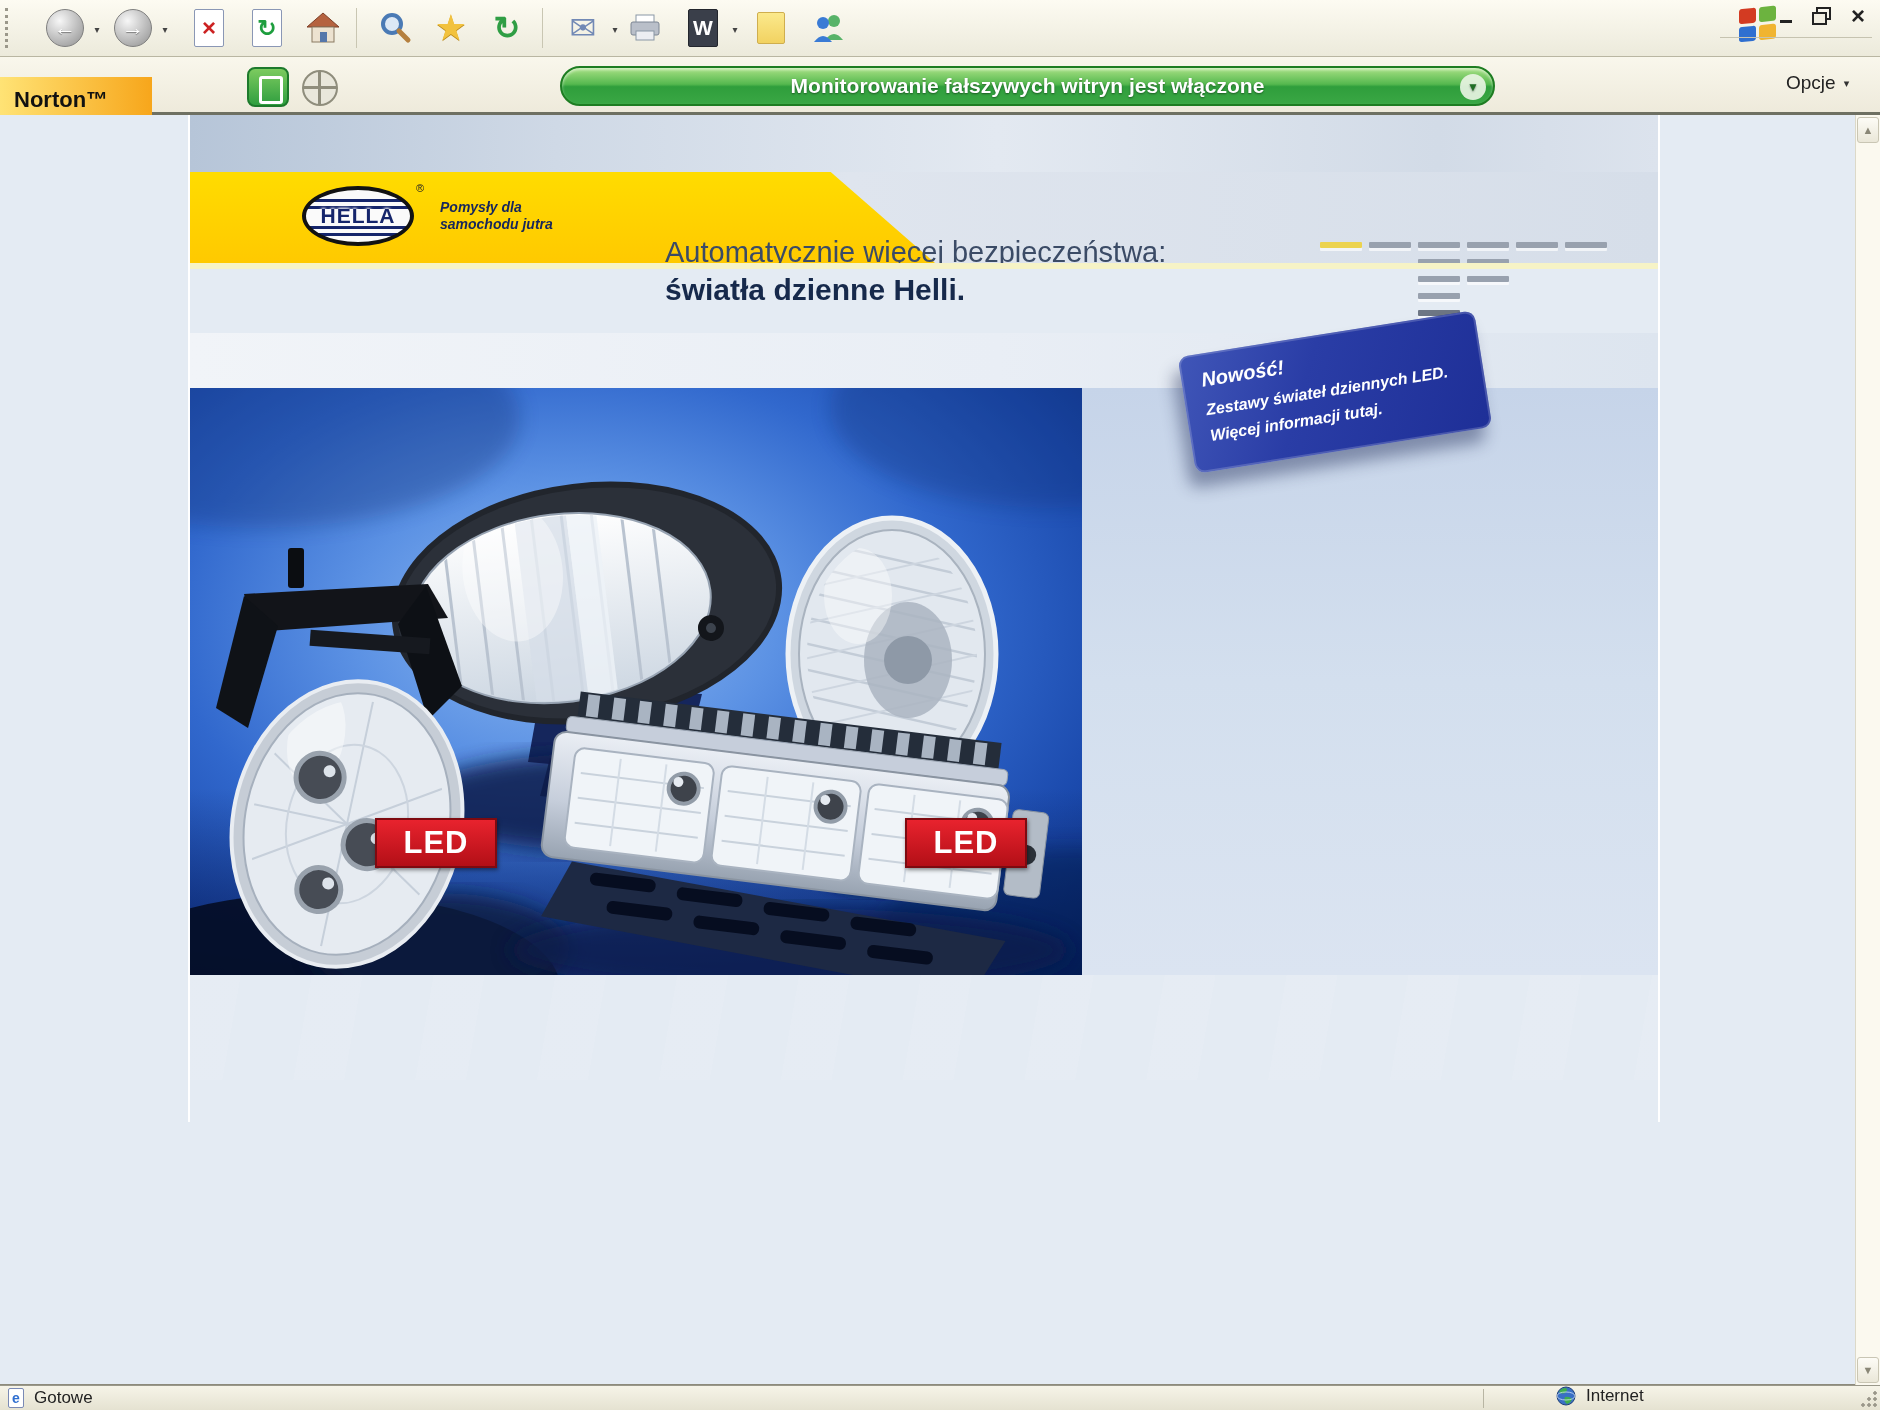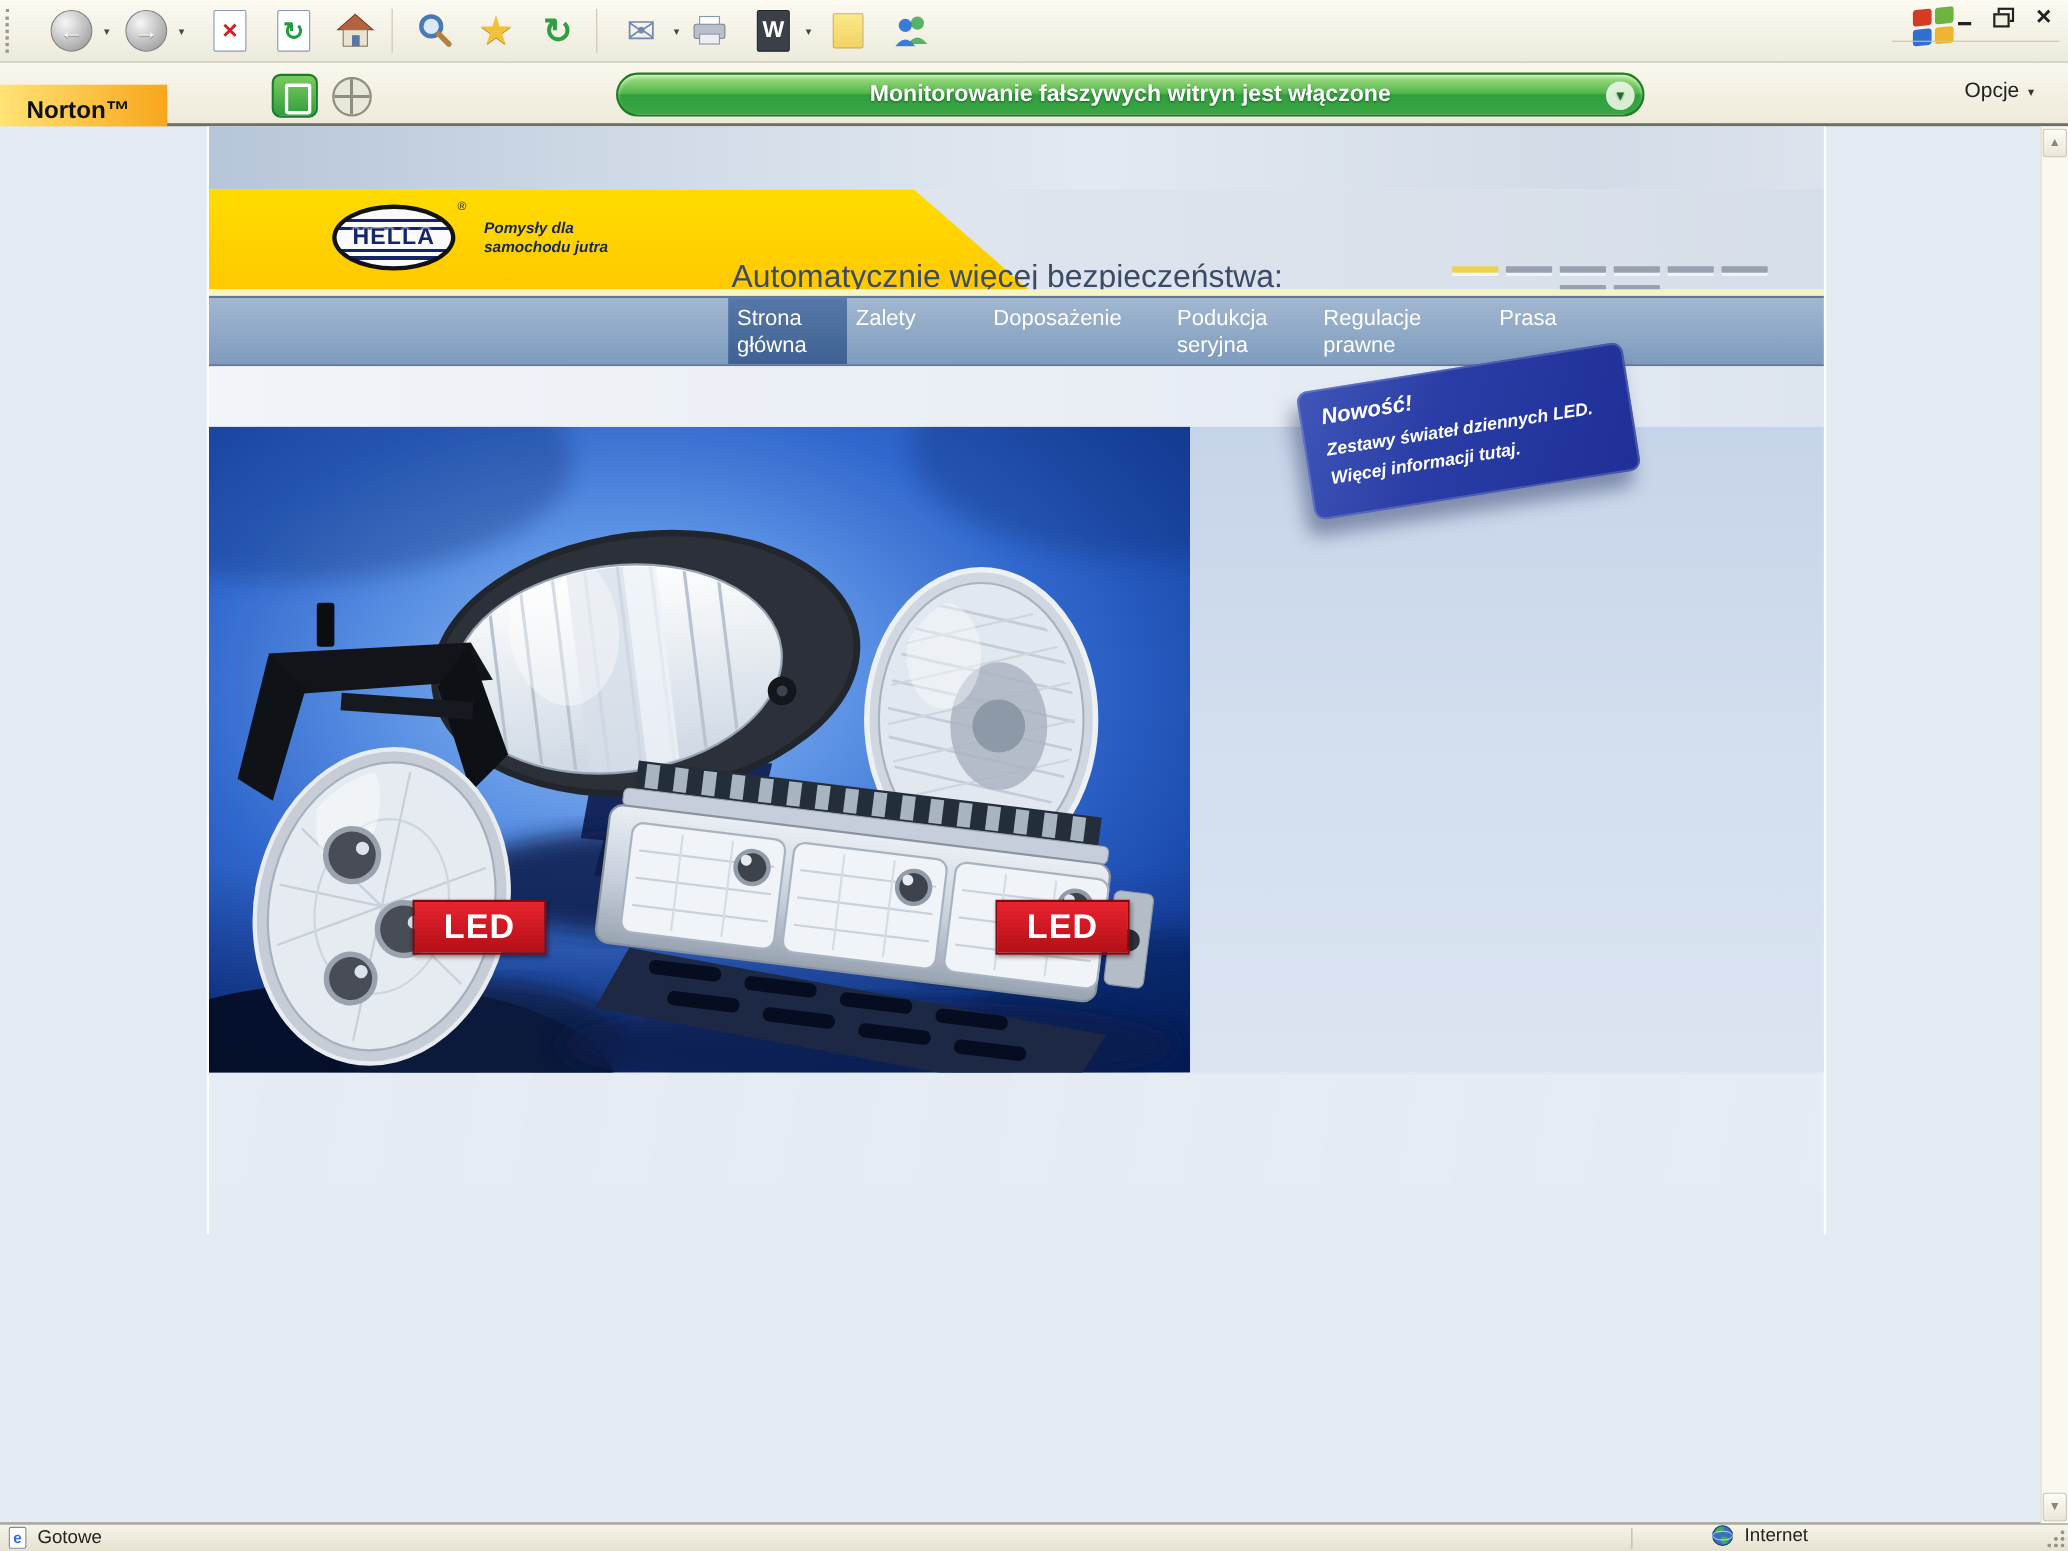--- a/index.html
+++ b/index.html
@@ -38,21 +38,21 @@
   .winbtn-rest::before { content:""; position:absolute; right:5px; top:4px; width:11px; height:9px; border:2px solid #222; }
   .winbtn-rest::after { content:""; position:absolute; left:4px; bottom:4px; width:11px; height:9px; border:2px solid #222; background:#f2efe2; }
   .winbtn-close { font-size:24px; font-weight:bold; } .winbtn-close::before { content:"×"; }
   #win-groove { position:absolute; right:8px; top:37px; width:152px; border-top:1px solid #c6c3b0; }
 
   
   #nortonbar { position:absolute; left:0; top:57px; width:1880px; height:58px;
     background:linear-gradient(180deg,#f9f7ec,#eeeadb); border-bottom:3px solid #6e7062; }
   #norton-brand { position:absolute; left:0; top:20px; width:152px; height:46px;
     background:linear-gradient(90deg,#ffe375,#f7a61b); color:#111; font-size:22px; font-weight:bold;
-    display:flex; align-items:center; padding-left:24px; }
+    display:flex; align-items:center; padding-left:14px; }
   #norton-card { position:absolute; left:247px; top:10px; width:42px; height:40px; border-radius:8px;
     background:linear-gradient(180deg,#7ccb5f,#2f9e3f); border:2px solid #1d7a2c; }
   #norton-card::before { content:""; position:absolute; left:10px; top:7px; width:18px; height:22px;
     border:3px solid #fff; border-radius:3px; }
   #norton-globe { position:absolute; left:302px; top:13px; width:36px; height:36px; border-radius:50%;
     background:#e9e7db; border:2px solid #8f8d7c;
     background-image:linear-gradient(#00000000 45%, #8f8d7c 45%, #8f8d7c 52%, #00000000 52%),
                      linear-gradient(90deg,#00000000 45%, #8f8d7c 45%, #8f8d7c 52%, #00000000 52%); }
   #norton-pill { position:absolute; left:560px; top:9px; width:935px; height:40px; border-radius:21px;
     background:linear-gradient(180deg,#a8e184 0%,#55b84f 45%,#2f9e3c 52%,#3aa744 100%);
@@ -291,28 +291,20 @@
         <div class="dash" style="left:147px; top:17px"></div>
         <div class="dash" style="left:98px; top:34px"></div>
         <div class="dash" style="left:147px; top:34px"></div>
         <div class="dash" style="left:98px; top:51px"></div>
         <div class="dash dark" style="left:98px; top:68px"></div>
       </div>
     </div>
 
     <div id="yellow-line"></div>
 
-    <div id="nav">
-      <div class="nav-item nav-w1 active">Strona główna</div>
-      <div class="nav-item nav-w2">Zalety</div>
-      <div class="nav-item nav-w3">Doposażenie</div>
-      <div class="nav-item nav-w4">Podukcja seryjna</div>
-      <div class="nav-item nav-w5">Regulacje prawne</div>
-      <div class="nav-item nav-w6">Prasa</div>
-    </div>
 
     <div id="band-gap"></div>
 
     <div id="photo">
       <svg width="892" height="587" viewBox="0 0 892 587">
         <defs>
           <radialGradient id="pbg" cx="42%" cy="40%" r="85%">
             <stop offset="0%" stop-color="#90bbf2"></stop>
               <stop offset="28%" stop-color="#5c92e4"></stop>
             <stop offset="52%" stop-color="#3168cd"></stop>

